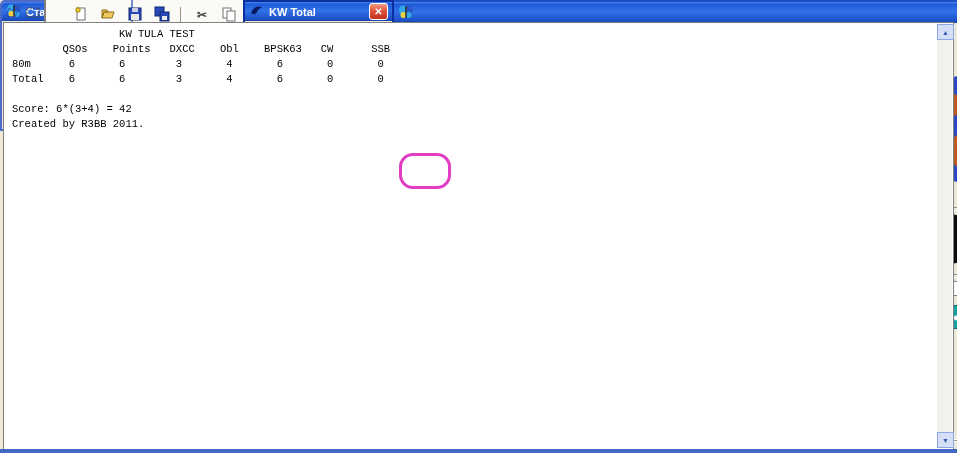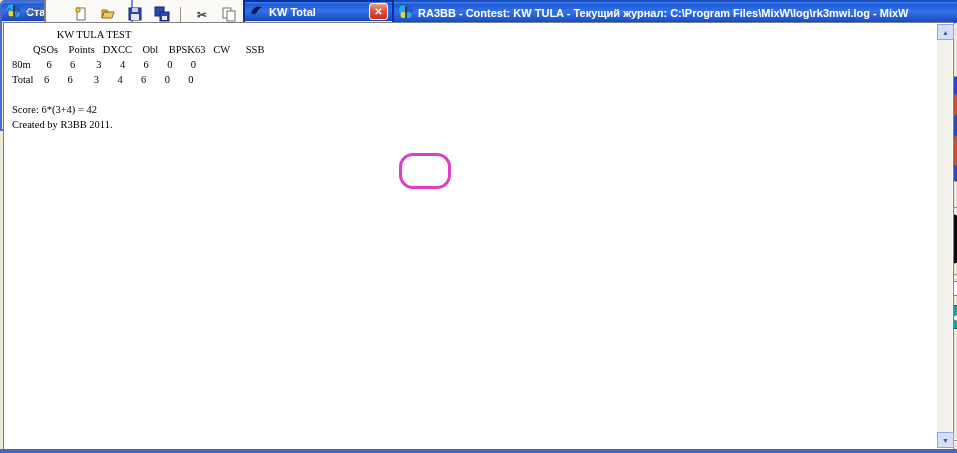--- a/index.html
+++ b/index.html
@@ -57,21 +57,21 @@
   #kw-win{left:243px;top:0;width:147px;height:58px;background:#ECE9D8;border:2px solid #0A2FA0;}
   #kw-title{height:19px;font-size:11px;}
   .kwbtn{position:absolute;top:29px;height:20px;font-size:10px;font-weight:bold;}
   
   #st-win{left:2px;top:88px;width:386px;height:127px;background:#ECE9D8;border:2px solid #4E6AC8;
           border-radius:5px 5px 0 0;z-index:60;}
   #st-title{height:19px;border-radius:3px 3px 0 0;font-size:11px;}
   #st-client{position:absolute;left:3px;top:22px;right:3px;bottom:3px;background:#fff;
              border:1px solid #808080;}
   #st-text{position:absolute;left:8px;top:4px;white-space:pre;
-           font-family:Liberation Serif, serif;font-size:10.5px;line-height:15px;}
+           font-family:Liberation Mono, monospace;font-size:10.5px;line-height:15px;}
   .sbarV{position:absolute;top:1px;right:1px;bottom:1px;width:15px;background:#F2F1EC;}
   .sbtn{position:absolute;left:0;width:15px;height:14px;background:#D5DFF8;border:1px solid #8CA8E8;
         color:#3A5FA8;font-size:7px;display:flex;align-items:center;justify-content:center;}
   
   #mx-win{left:391px;top:0;width:566px;height:453px;background:#ECE9D8;border-left:3px solid #1C4EC4;
           border-top:2px solid #1C4EC4;}
   #mx-title{height:21px;font-size:11px;}
   #mx-menu{height:18px;display:flex;align-items:center;gap:15px;padding-left:8px;color:#6F6F68;font-size:11px;}
   #macro-row{position:absolute;left:3px;top:42px;height:21px;display:flex;gap:1px;}
   .macrobtn{width:37px;height:18px;background:#ECE9D8;}
@@ -388,21 +388,20 @@
 
   <div id="mx-win" class="abs">
     <div id="mx-title" class="titlebar">
       <span class="icn"><svg width="16" height="16" viewBox="0 0 16 16">
             <ellipse cx="5" cy="6" rx="4" ry="4.5" fill="#30A8E8"></ellipse>
             <ellipse cx="11" cy="6" rx="4" ry="4.5" fill="#2858C8"></ellipse>
             <ellipse cx="5.5" cy="11" rx="3" ry="3" fill="#F0D040"></ellipse>
             <ellipse cx="10.5" cy="11" rx="3" ry="3" fill="#30A8E8"></ellipse>
             <line x1="8" y1="2" x2="8" y2="14" stroke="#303030" stroke-width="1.5"></line>
           </svg></span>
-      <span>RA3BB - Contest: KW TULA - Текущий журнал: C:\Program Files\MixW\log\rk3mwi.log - MixW</span>
     </div>
     <div id="mx-menu">
         <span>Файл</span>
         <span>Редактировать</span>
         <span>Вид модуляции</span>
         <span>Опции</span>
         <span>Показывать</span>
         <span>Конфигурация</span>
         <span>Помощь</span>
       </div>

